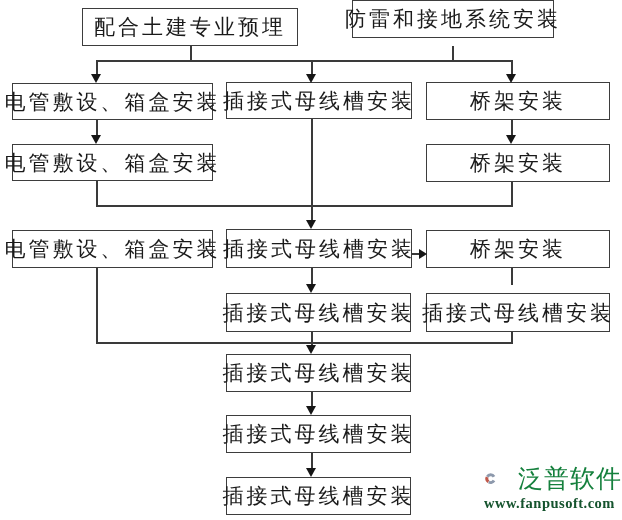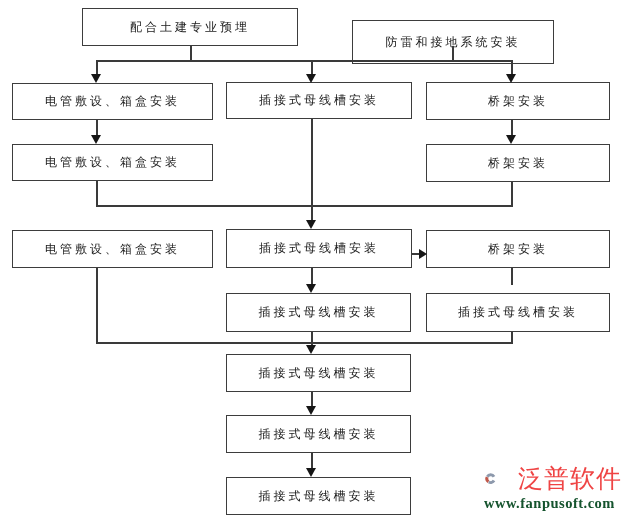--- a/index.html
+++ b/index.html
@@ -14,21 +14,21 @@
   .node {
     position: absolute;
     box-sizing: border-box;
     border: 1.5px solid #3d3d3d;
     background: #ffffff;
     display: flex;
     align-items: center;
     justify-content: center;
   }
   .node-label {
-    font-size: 12px;
+    font-size: 21px;
     letter-spacing: 3px;
     color: #1a1a1a;
     white-space: nowrap;
   }
   .line {
     position: absolute;
     background: #3a3a3a;
   }
   .ah-down {
     position: absolute;
@@ -50,21 +50,21 @@
     top: 458px;
     width: 138px;
   }
   .wm-top {
     display: flex;
     align-items: center;
     height: 40px;
   }
   .wm-brand {
     font-size: 25px;
-    color: #ef4444;
+    color: #15803d;
     letter-spacing: 1px;
     margin-left: 20px;
     white-space: nowrap;
   }
   .wm-url {
     font-size: 14.5px;
     font-weight: 600;
     color: #14532d;
     letter-spacing: 0.5px;
     margin-top: -3px;
@@ -72,21 +72,21 @@
   }
 </style>
 </head>
 <body>
 
 <div id="stage">
 
   <div class="node" style="left:82px;top:8px;width:216px;height:38px">
     <span class="node-label">配合土建专业预埋</span>
   </div>
-  <div class="node" style="left:352px;top:20px;width:202px;height:44px">
+  <div class="node" style="left:352px;top:0;width:202px;height:38px">
     <span class="node-label">防雷和接地系统安装</span>
   </div>
 
   <div class="node" style="left:12px;top:83px;width:201px;height:37px">
     <span class="node-label">电管敷设、箱盒安装</span>
   </div>
   <div class="node" style="left:226px;top:82px;width:186px;height:37px">
     <span class="node-label">插接式母线槽安装</span>
   </div>
   <div class="node" style="left:426px;top:82px;width:184px;height:38px">

